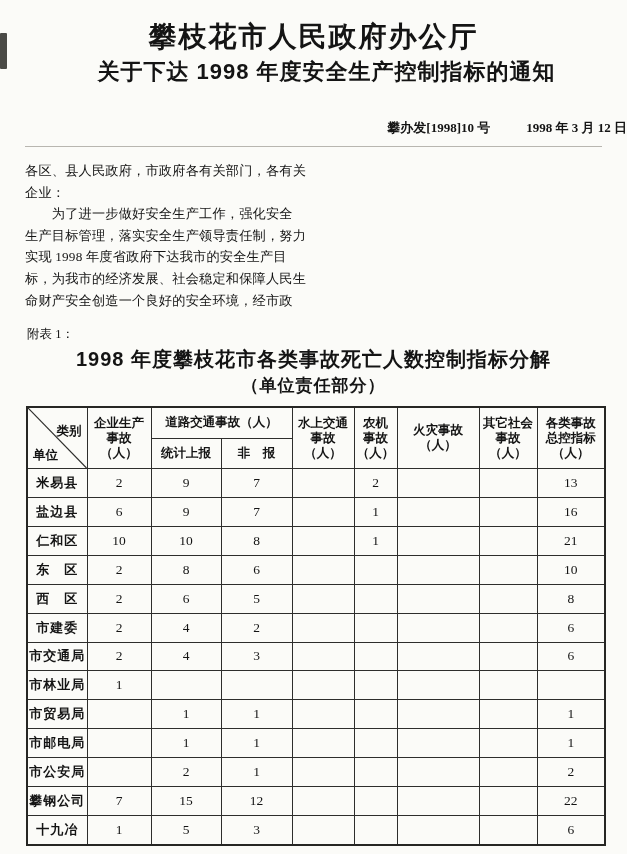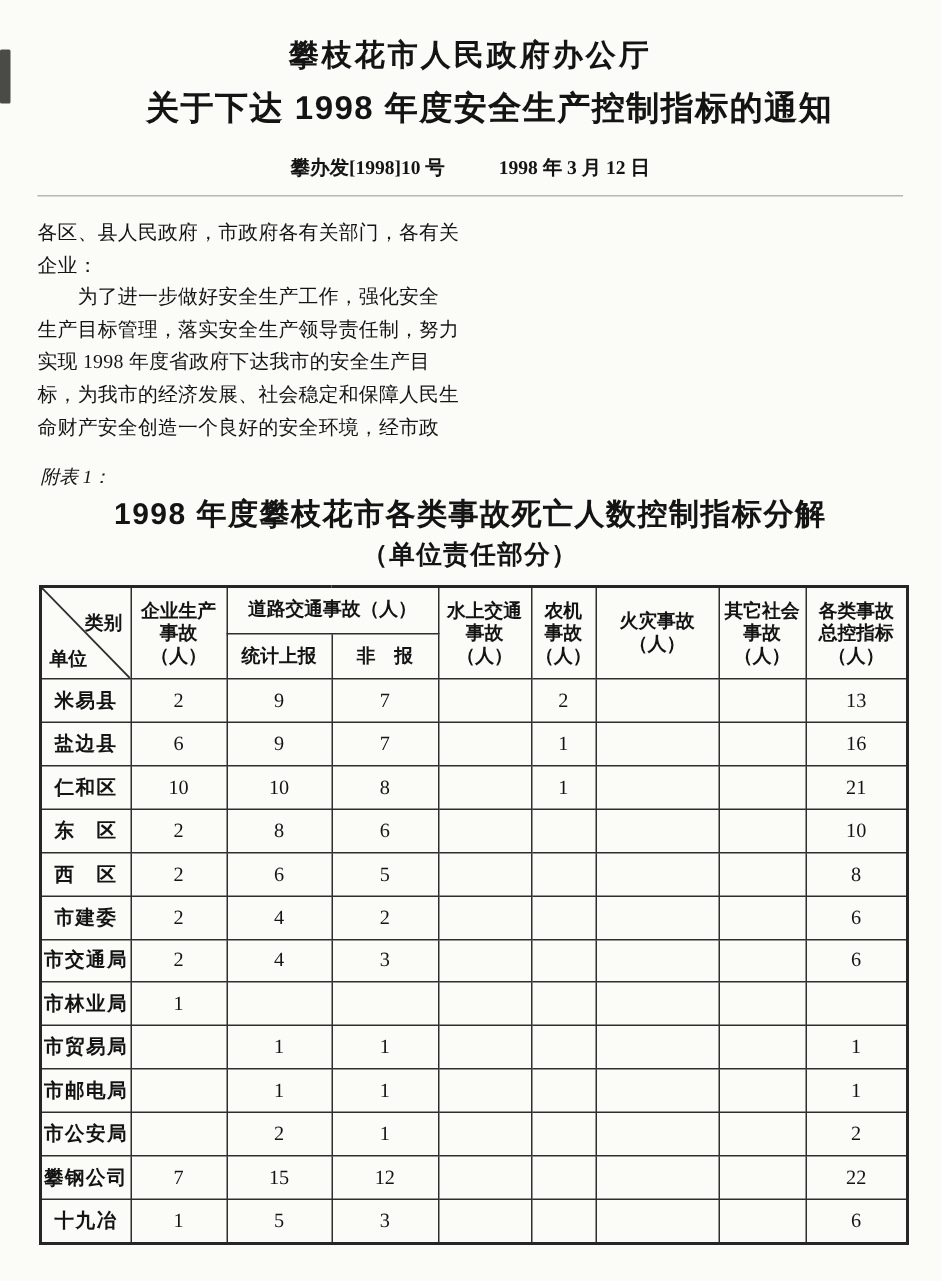--- a/index.html
+++ b/index.html
@@ -16,38 +16,39 @@
     position: absolute;
     left: 0; top: 33px;
     width: 7px; height: 36px;
     background: #4a4a46;
     border-radius: 1px;
   }
   .doc-header { text-align: center; padding-top: 22px; }
   .title1 {
     font-family: "Liberation Sans", sans-serif;
     font-weight: bold;
-    font-size: 20px;
+    font-size: 28px;
     line-height: 30px;
     letter-spacing: 2px;
   }
   .title2 {
     font-family: "Liberation Sans", sans-serif;
     font-weight: bold;
     font-size: 22px;
     line-height: 30px;
     letter-spacing: 1px;
     margin-top: 5px;
     padding-left: 26px;
   }
   .docline {
-    margin-top: 16px;
+    margin-top: 32px;
     font-size: 13px;
     font-weight: bold;
     line-height: 18px;
+    text-align: right;
   }
   .docline .doc-no { margin-right: 36px; }
   .rule {
     height: 1px;
     background: #b8b6b0;
     margin: 9px 25px 0 25px;
   }
   .body-cols {
     display: flex;
     margin: 13px 15px 0 25px;
@@ -56,21 +57,20 @@
   .body-col {
     width: 286px;
     font-size: 13.2px;
     line-height: 21.6px;
     letter-spacing: 0.2px;
     white-space: pre-line;
   }
   .attach-label {
     margin: 15px 0 0 27px;
     font-size: 12.5px;
-    font-style: italic;
     line-height: 17px;
   }
   .table-title {
     text-align: center;
     font-family: "Liberation Sans", sans-serif;
     font-weight: bold;
     font-size: 20px;
     line-height: 26px;
     letter-spacing: 1px;
     margin-top: 3px;

